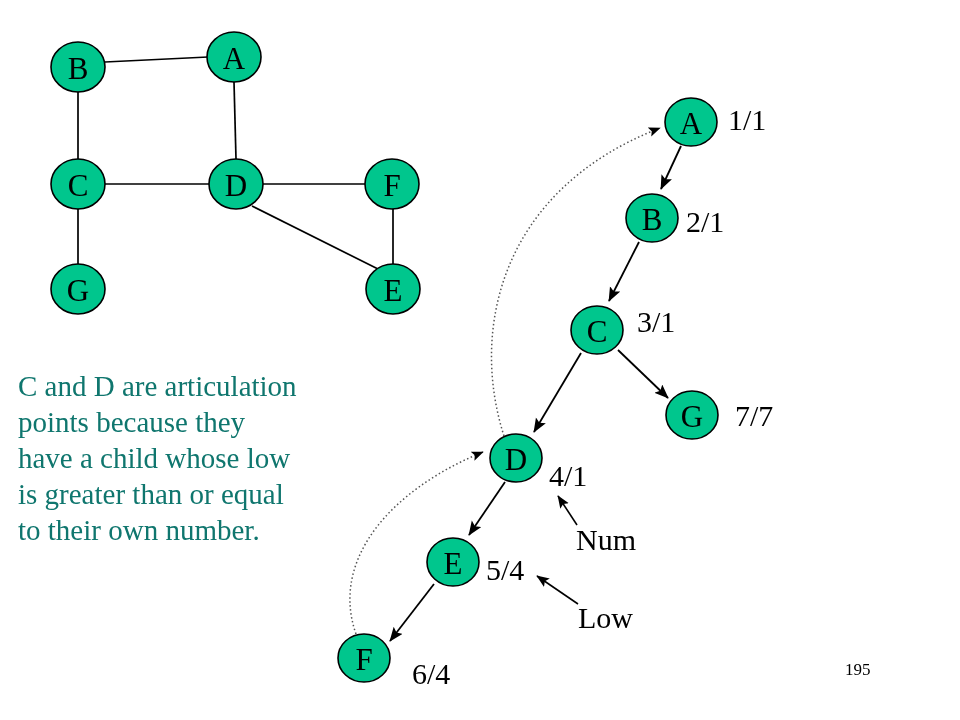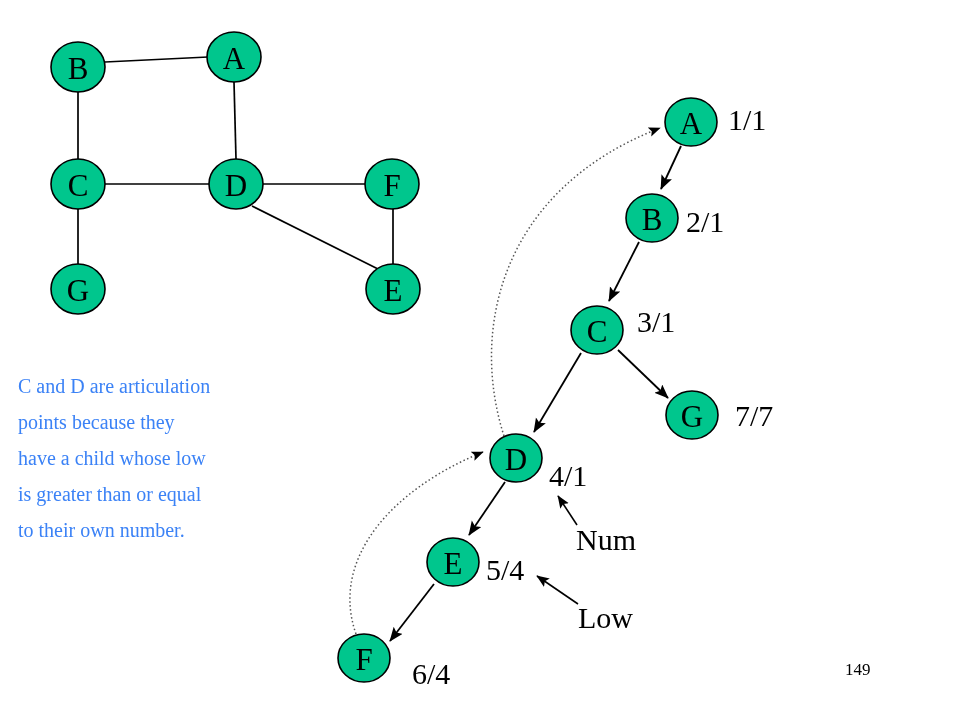--- a/index.html
+++ b/index.html
@@ -38,23 +38,23 @@
     font-family: "Liberation Serif", "DejaVu Serif", serif;
     font-size: 30px;
     fill: #000000;
   }
   .body-text {
     position: absolute;
     left: 18px;
     top: 368px;
     width: 340px;
     font-family: "Liberation Serif", "DejaVu Serif", serif;
-    font-size: 20px;
+    font-size: 29px;
     line-height: 36px;
-    color: #3b82f6;
+    color: #0f766e;
     white-space: pre-line;
   }
   .page-num {
     position: absolute;
     left: 845px;
     top: 660px;
     font-family: "Liberation Serif", "DejaVu Serif", serif;
     font-size: 17px;
     color: #000000;
   }
@@ -179,15 +179,15 @@
       <text class="annot-label" x="578" y="628">Low</text>
     </g>
   </svg>
 
   <div class="body-text">C and D are articulation
 points because they
 have a child whose low
 is greater than or equal
 to their own number.</div>
 
-  <div class="page-num">149</div>
+  <div class="page-num">195</div>
 
 </div>
 
 </body></html>

